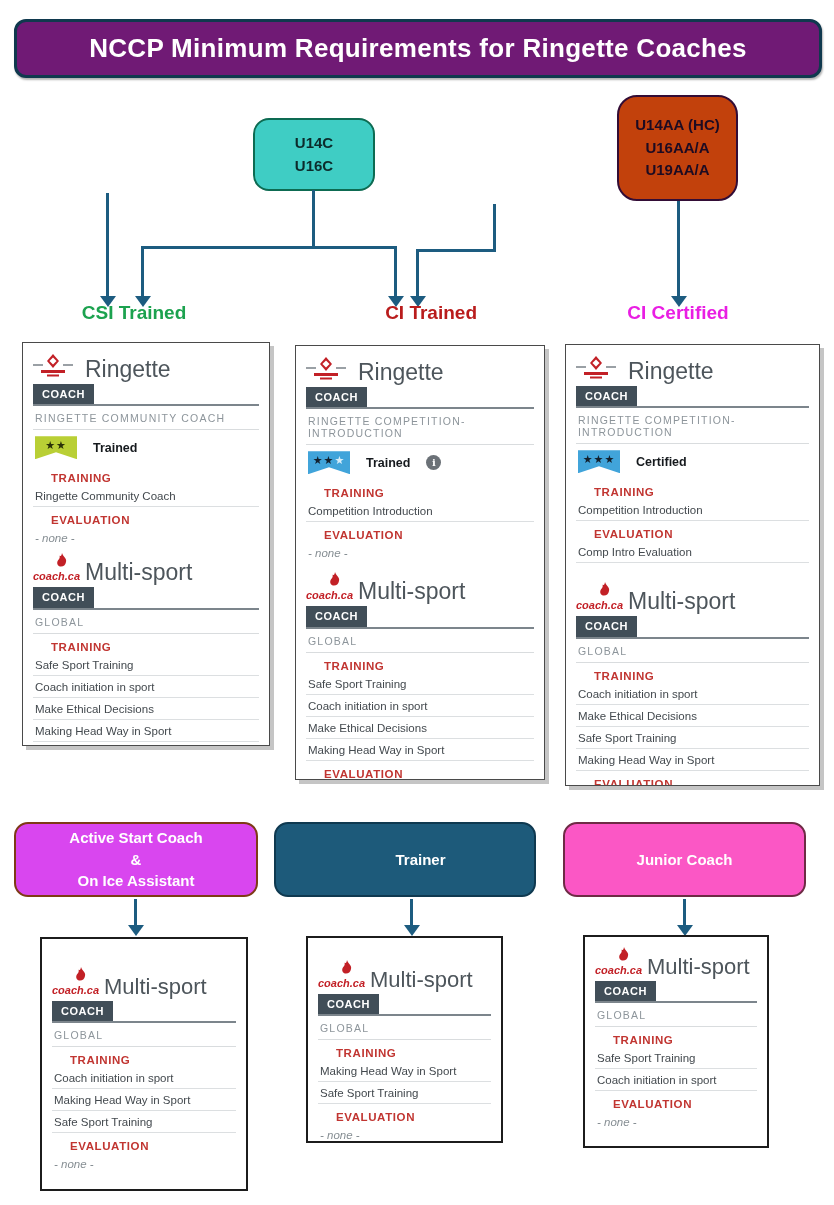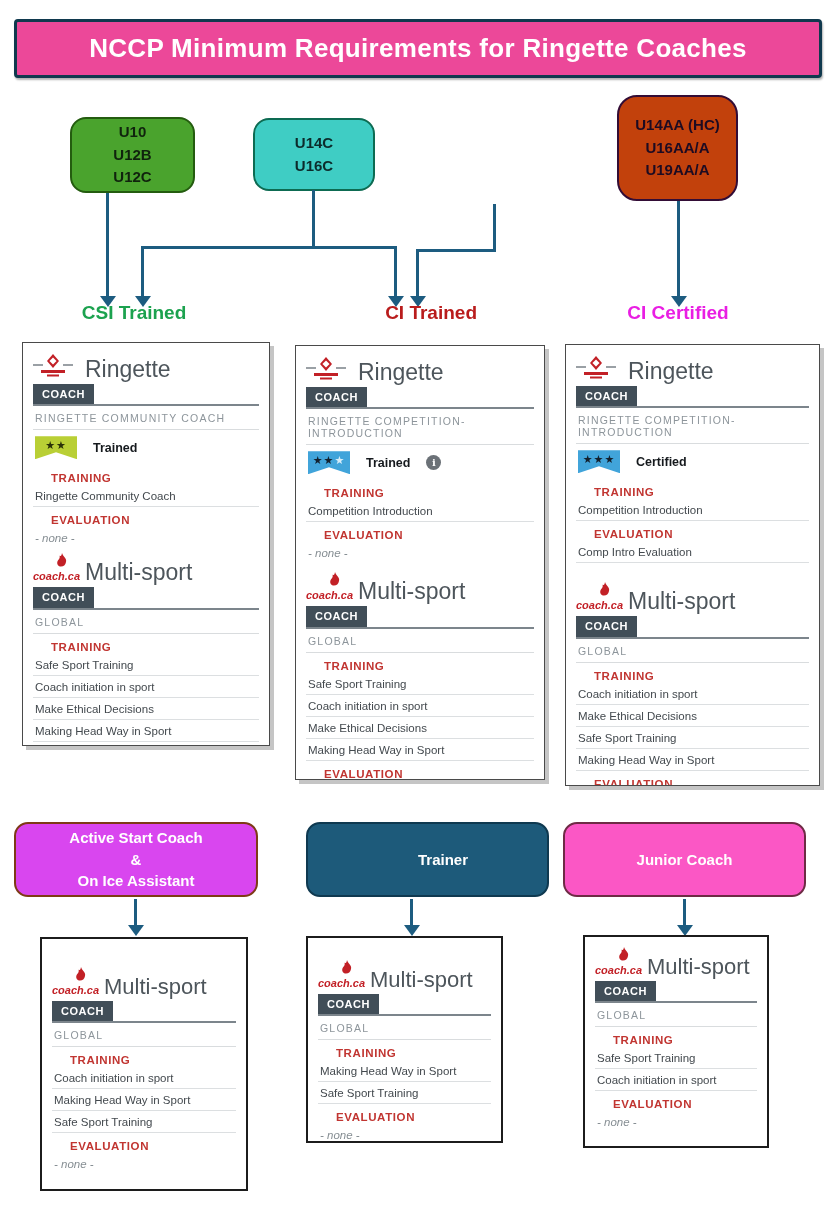--- a/index.html
+++ b/index.html
@@ -1,21 +1,21 @@
 <!DOCTYPE html>
 <html><head>
 <meta charset="utf-8">
 <style>
   html,body{margin:0;padding:0;background:#fff;}
   .canvas{position:relative;width:834px;height:1205px;background:#ffffff;
           font-family:"Liberation Sans","DejaVu Sans",sans-serif;overflow:hidden;}
 
   
   .title-bar{position:absolute;left:14px;top:19px;width:802px;height:53px;
-    background:#ec4899;border:3px solid #10394e;border-radius:4px;
+    background:#701a75;border:3px solid #10394e;border-radius:12px;
     display:flex;align-items:center;justify-content:center;
     color:#ffffff;font-size:26px;font-weight:600;letter-spacing:.3px;
     box-shadow:1px 2px 2px rgba(0,0,0,.3);}
 
   
   .tbox{position:absolute;display:flex;flex-direction:column;align-items:center;
     justify-content:center;font-weight:bold;font-size:15px;line-height:1.5;
     color:#0e2231;text-align:center;box-sizing:border-box;}
   #tbox-green {left:70px; top:117px;width:125px;height:76px;background:#4aa32d;border:2.5px solid #245c0f;border-radius:16px;color:#10230d;}
   #tbox-teal  {left:253px;top:118px;width:122px;height:73px;background:#3fcdc4;border:2.5px solid #0d6b52;border-radius:16px;color:#0c2b2b;}
@@ -82,46 +82,41 @@
   .coachca .cc-sub{height:3px;background:#aab0b5;margin-top:2px;width:40px;}
   .coachca .cc-sub2{height:3px;background:#c6cbce;margin-top:1px;width:34px;}
   .coachca svg{position:absolute;top:-13px;left:22px;}
 
   
   .bbox{position:absolute;top:822px;height:75px;border-radius:14px;
     display:flex;flex-direction:column;align-items:center;justify-content:center;
     color:#fff;font-weight:bold;font-size:15px;line-height:1.45;text-align:center;
     box-sizing:border-box;}
   #bbox-active {left:14px; width:244px;background:#d946ef;border:2.5px solid #7e3a16;}
-  #bbox-trainer{left:306px;width:243px;background:#1d5a7a;border:2.5px solid #0f3950;padding-left:31px;}
+  #bbox-trainer{left:274px;width:262px;background:#1d5a7a;border:2.5px solid #0f3950;padding-left:31px;}
   #bbox-junior {left:563px;width:243px;background:#fb57c5;border:2.5px solid #6e2b45;}
 
   
   .bcard{position:absolute;background:#fff;border:2px solid #1c1c1c;
     padding:6px 10px;box-sizing:border-box;overflow:hidden;}
   #bcard-active {left:40px; top:937px;width:208px;height:254px;}
   #bcard-trainer{left:306px;top:936px;width:197px;height:207px;}
   #bcard-junior {left:583px;top:935px;width:186px;height:213px;}
   #bcard-active .sport-head{margin-top:30px;}
   #bcard-trainer .sport-head{margin-top:24px;}
   #bcard-junior .sport-head{margin-top:12px;}
   .bcard .sport-title{font-size:22px;}
 </style>
 </head>
 <body>
 
 <div class="canvas">
 
   <div class="title-bar">NCCP Minimum Requirements for Ringette Coaches</div>
 
-  <div class="tbox" id="tbox-green">
-    <div>U10</div>
-    <div>U12B</div>
-    <div>U12C</div>
-  </div>
   <div class="tbox" id="tbox-teal">
     <div>U14C</div>
     <div>U16C</div>
   </div>
   <div class="tbox" id="tbox-purple">
     <div>U14AA (HC)</div>
     <div>U16AA/A</div>
     <div>U19AA/A</div>
   </div>
 

